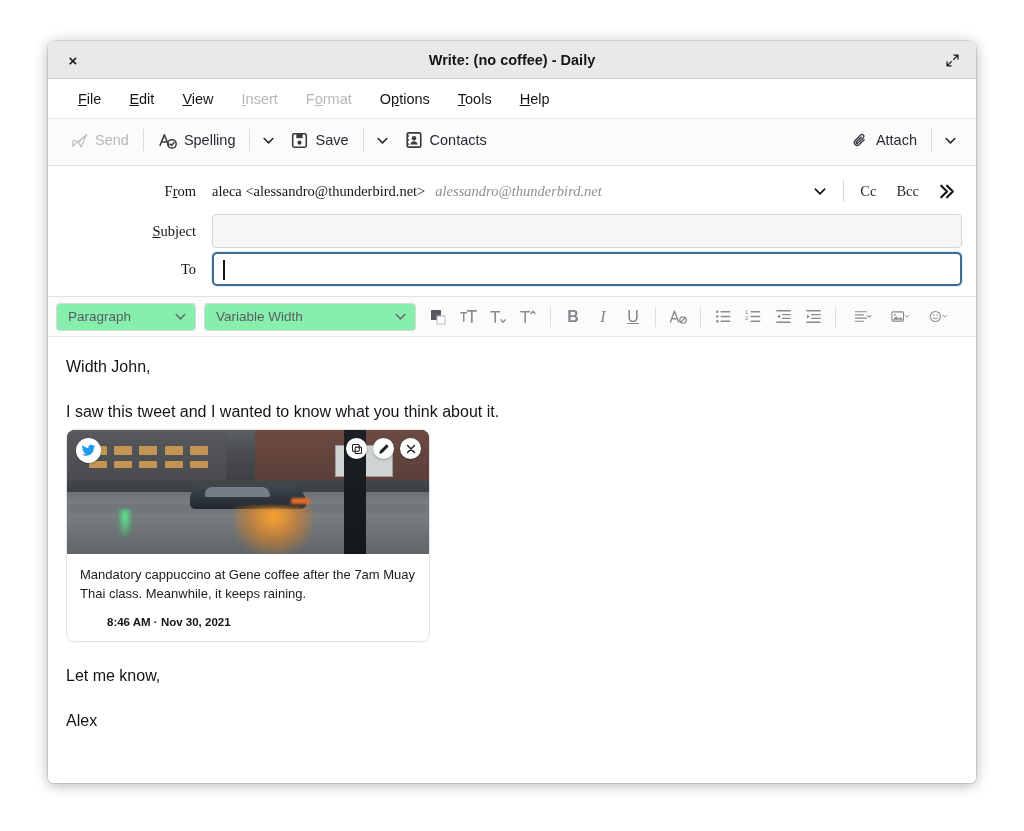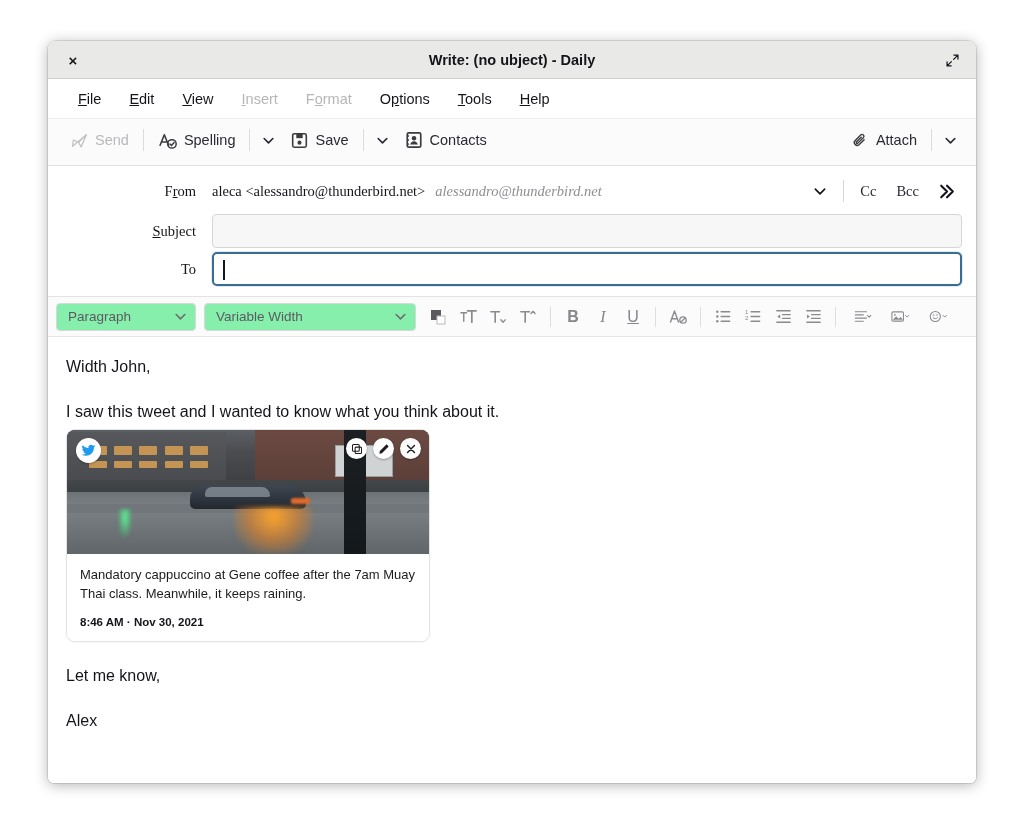--- a/index.html
+++ b/index.html
@@ -354,33 +354,34 @@
   .tw-text {
     font-size: 13px;
     line-height: 1.45;
     color: #1c1c1e;
     margin: 0 0 12px 0;
   }
   .tw-time {
     font-size: 11.5px;
     font-weight: 700;
     color: #15141a;
+    margin-left: 27px;
   }
 </style>
 </head>
 <body>
 
 <div id="root">
   <div class="window">
 
     <div class="titlebar">
       <div class="tb-close">
         <span>×</span>
       </div>
-      <div class="tb-title">Write: (no ubject) - Daily</div>
+      <div class="tb-title">Write: (no coffee) - Daily</div>
       <div class="tb-max">
         <svg width="15" height="15" viewBox="0 0 16 16">
           <path d="M9.5 2.2h4.3v4.3M13.8 2.2 9.2 6.8M6.5 13.8H2.2V9.5M2.2 13.8 6.8 9.2" stroke="#15141a" stroke-width="1.3" fill="none" stroke-linecap="round" stroke-linejoin="round"></path>
         </svg>
       </div>
     </div>
 
     <div class="menubar">
       <div class="menu-item"><u>F</u><span>ile</span></div>
       <div class="menu-item"><u>E</u><span>dit</span></div>

